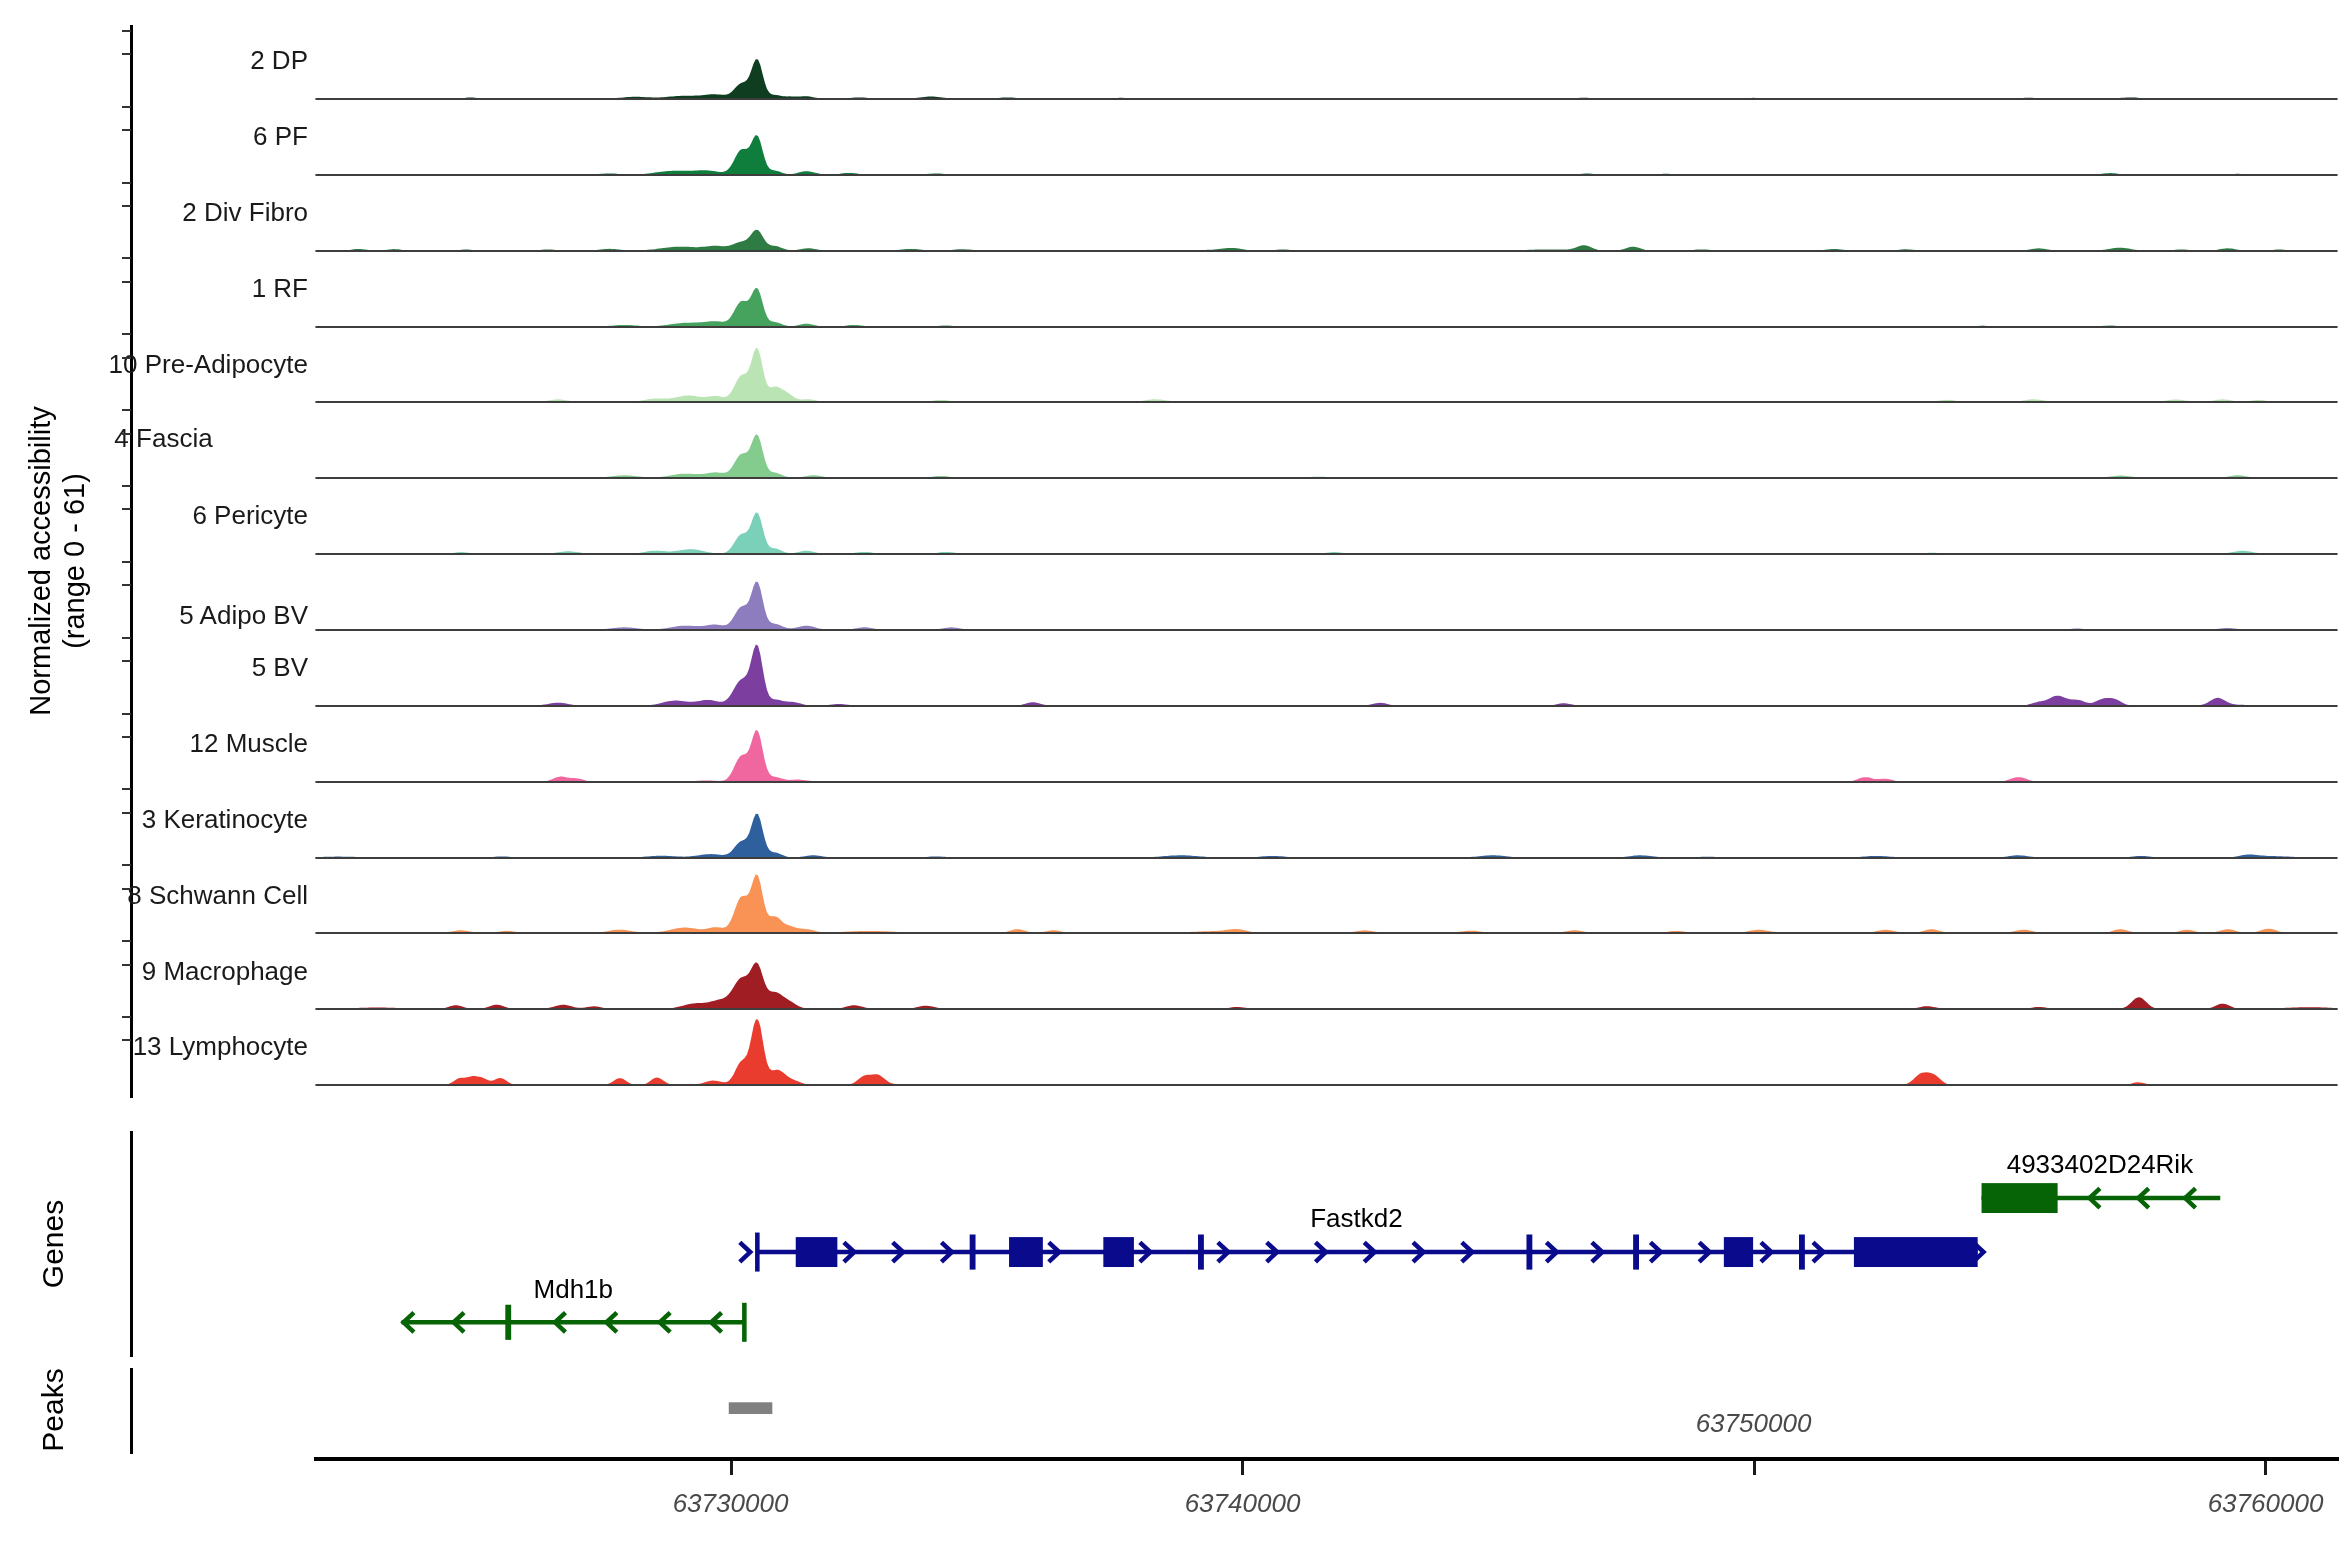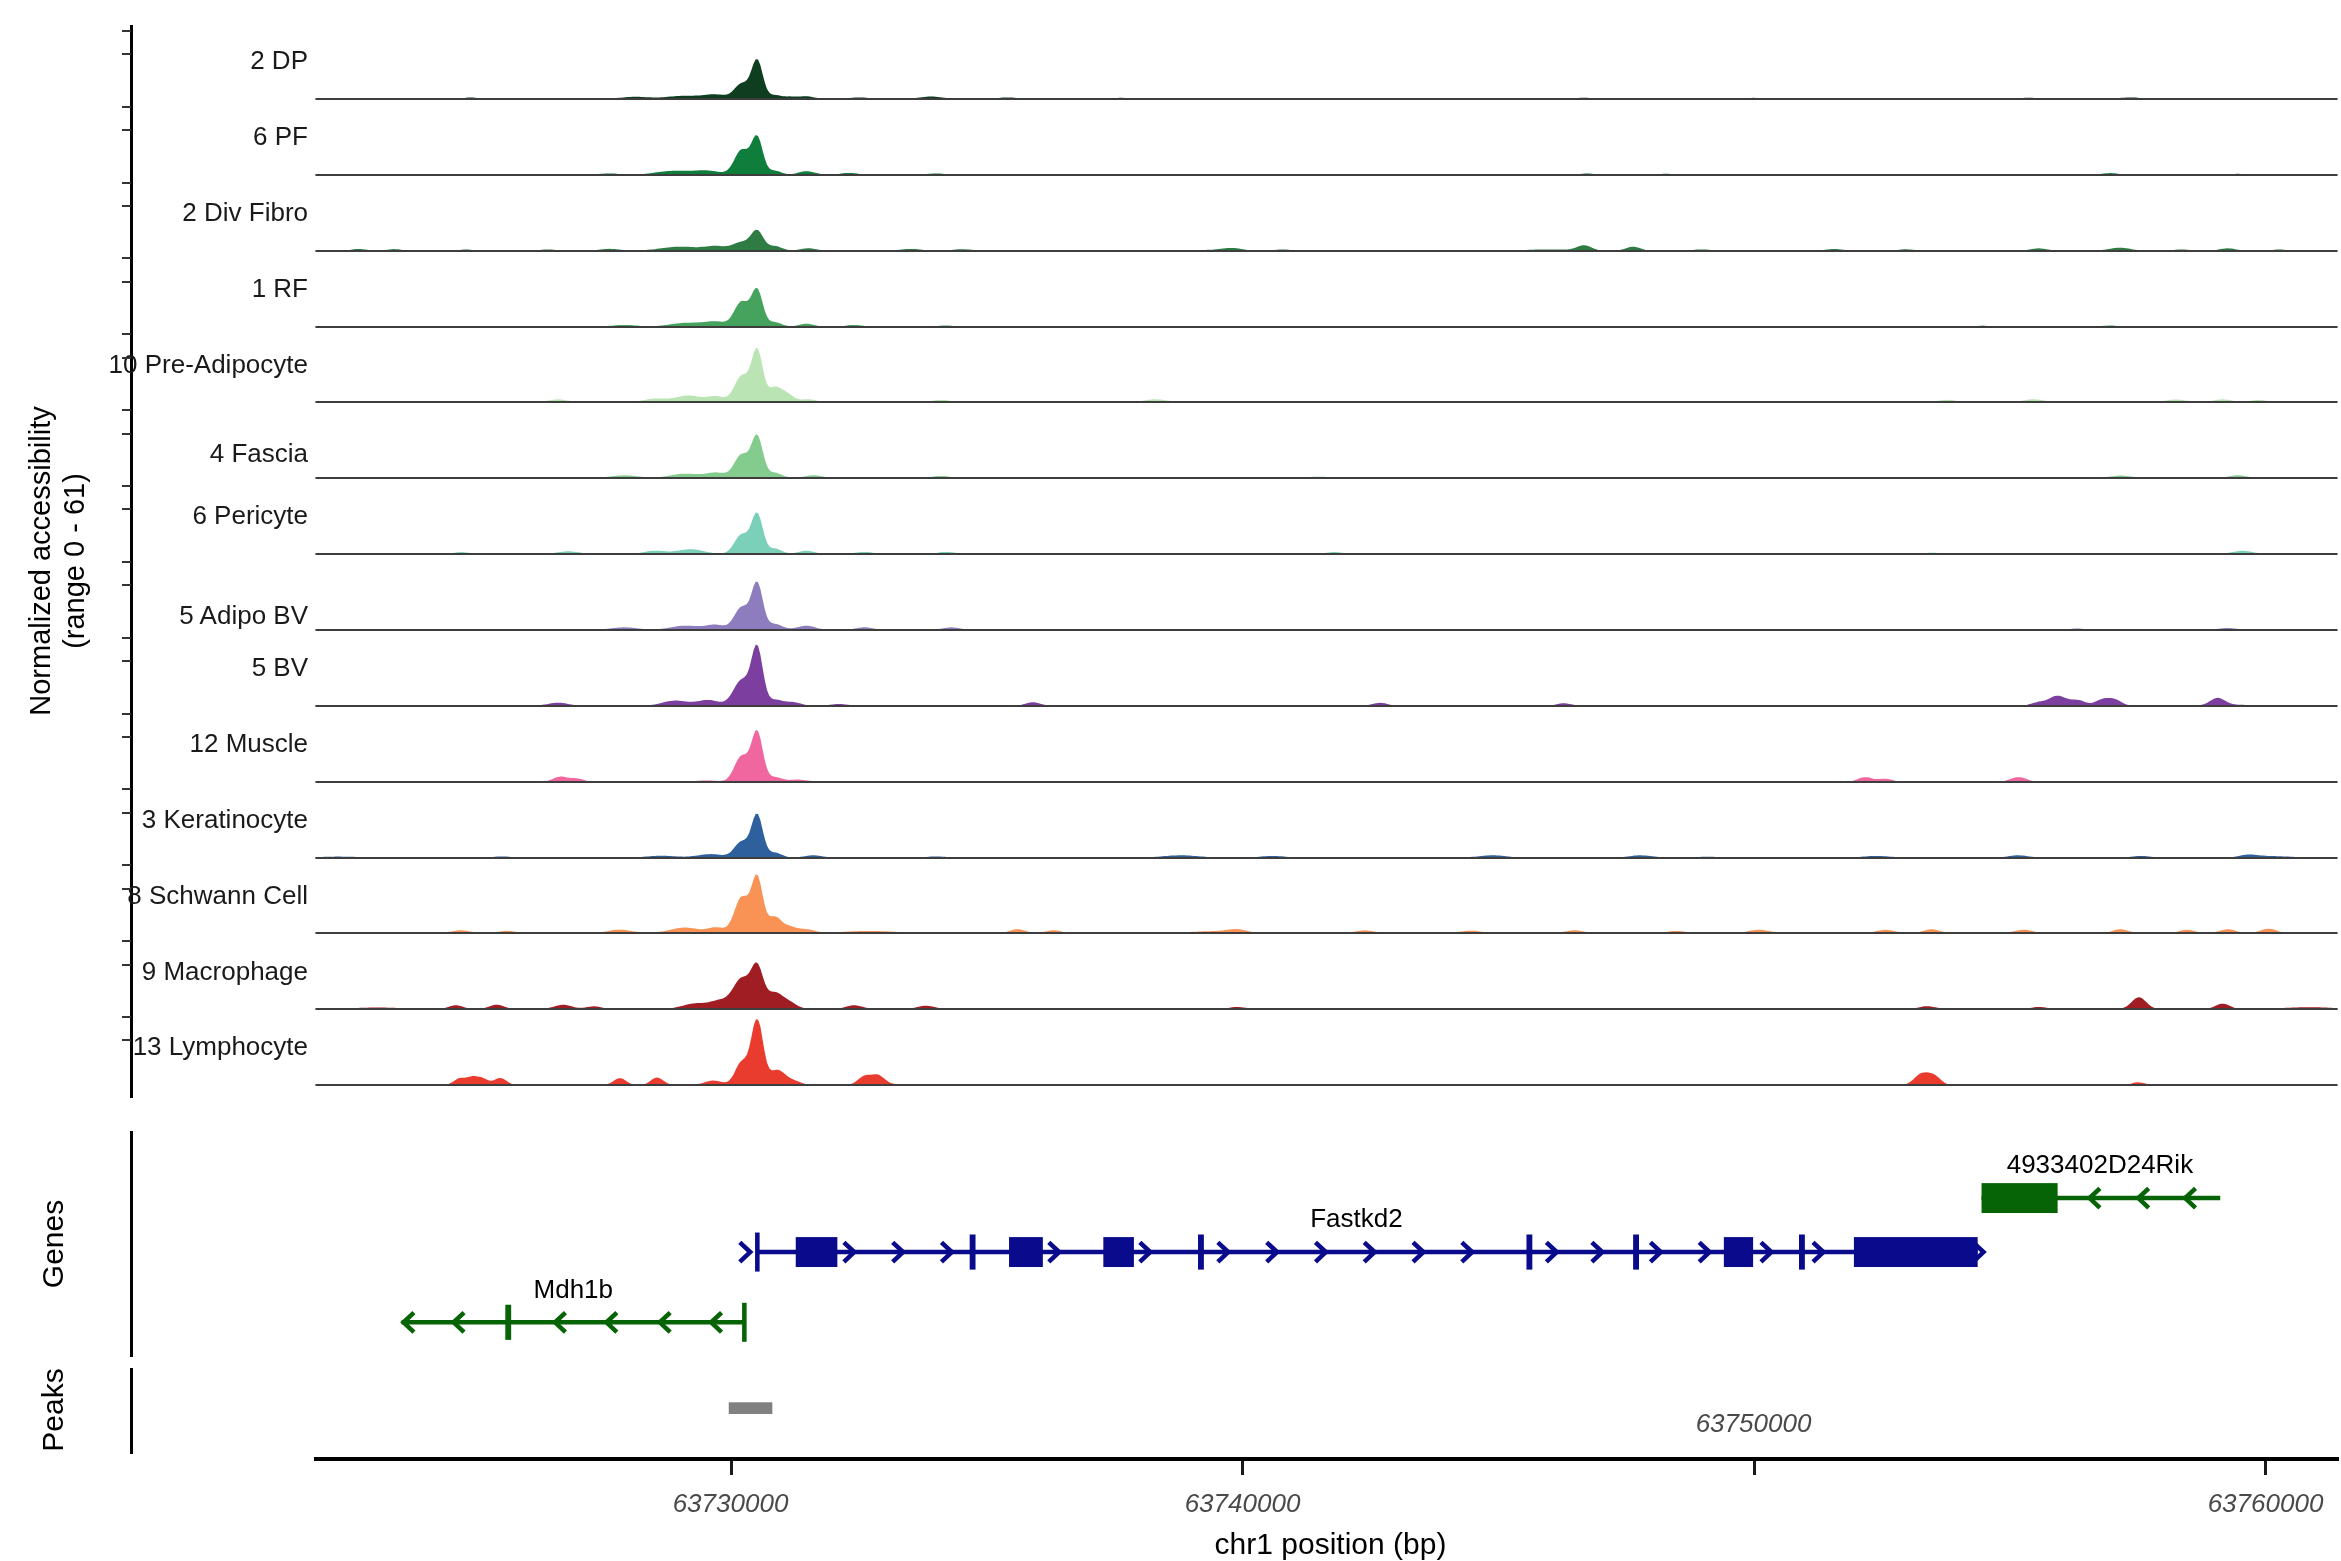--- a/index.html
+++ b/index.html
@@ -185,38 +185,37 @@
   <div id="x-axis-ticks">
       <div class="x-tick" style="left: 730px; top: 1461px;"></div>
       <div class="x-tick-label" style="left: 633px; top: 1488px;">63730000</div>
       <div class="x-tick" style="left: 1241px; top: 1461px;"></div>
       <div class="x-tick-label" style="left: 1145px; top: 1488px;">63740000</div>
       <div class="x-tick" style="left: 1753px; top: 1461px;"></div>
       <div class="x-tick-label" style="left: 1656px; top: 1408px;">63750000</div>
       <div class="x-tick" style="left: 2264px; top: 1461px;"></div>
       <div class="x-tick-label" style="left: 2168px; top: 1488px;">63760000</div>
     </div>
-  <div id="x-axis-title" style="left:1103px;top:1527px;">chr1 position (bp)</div>
 
 <div class="track-label" style="top: 42px;">2 DP</div>
     <div class="bracket-tick" style="left: 122px; top: 30px;"></div>
     <div class="bracket-tick" style="left: 122px; top: 53px;"></div>
     <div class="track-label" style="top: 118px;">6 PF</div>
     <div class="bracket-tick" style="left: 122px; top: 106px;"></div>
     <div class="bracket-tick" style="left: 122px; top: 129px;"></div>
     <div class="track-label" style="top: 194px;">2 Div Fibro</div>
     <div class="bracket-tick" style="left: 122px; top: 182px;"></div>
     <div class="bracket-tick" style="left: 122px; top: 205px;"></div>
     <div class="track-label" style="top: 270px;">1 RF</div>
     <div class="bracket-tick" style="left: 122px; top: 257px;"></div>
     <div class="bracket-tick" style="left: 122px; top: 281px;"></div>
     <div class="track-label" style="top: 346px;">10 Pre-Adipocyte</div>
     <div class="bracket-tick" style="left: 122px; top: 333px;"></div>
     <div class="bracket-tick" style="left: 122px; top: 357px;"></div>
-    <div class="track-label" style="top: 435px;">4 Fascia</div>
+    <div class="track-label" style="top: 420px; text-align: center;">4 Fascia</div>
     <div class="bracket-tick" style="left: 122px; top: 409px;"></div>
     <div class="bracket-tick" style="left: 122px; top: 433px;"></div>
     <div class="track-label" style="top: 497px;">6 Pericyte</div>
     <div class="bracket-tick" style="left: 122px; top: 485px;"></div>
     <div class="bracket-tick" style="left: 122px; top: 508px;"></div>
     <div class="track-label" style="top: 597px;">5 Adipo BV</div>
     <div class="bracket-tick" style="left: 122px; top: 561px;"></div>
     <div class="bracket-tick" style="left: 122px; top: 584px;"></div>
     <div class="track-label" style="top: 649px;">5 BV</div>
     <div class="bracket-tick" style="left: 122px; top: 637px;"></div>

